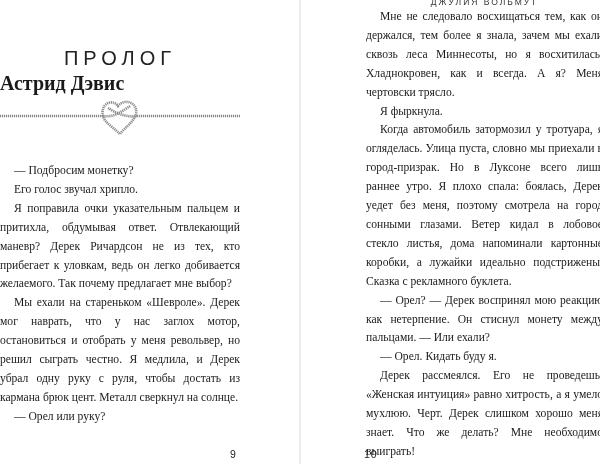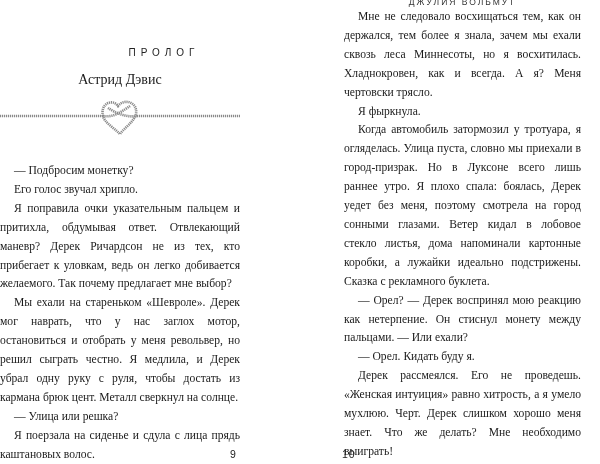--- a/index.html
+++ b/index.html
@@ -1,27 +1,27 @@
 <!DOCTYPE html>
 <html><head>
 <meta charset="utf-8">
 <style>
   html, body { margin:0; padding:0; }
   body { width:600px; height:464px; background:#ffffff; position:relative; overflow:hidden;
          font-family:"Liberation Serif", "DejaVu Serif", serif; color:#1a1a1a; }
   .page { position:absolute; top:0; height:464px; background:#fff; }
   .page-left { left:0; width:299px; }
   .gutter { position:absolute; left:299px; top:0; width:2px; height:464px; background:#ececec; }
-  .page-right { left:283px; width:253px; }
+  .page-right { left:305px; width:253px; }
 
   .chapter-title { position:absolute; top:47px; left:0; width:240px; text-align:center;
-                   font-family:"Liberation Sans", "DejaVu Sans", sans-serif; font-size:10px;
-                   letter-spacing:5px; color:#222;padding-left:44px; }
-  .chapter-sub { position:absolute; top:72px; left:0; width:240px; text-align:center;
-                 font-size:14px; font-weight:normal; color:#1a1a1a; }
+                   font-family:"Liberation Sans", "DejaVu Sans", sans-serif; font-size:20px;
+                   letter-spacing:5px; color:#222; }
+  .chapter-sub { position:absolute; top:72px; left:0; width:240px; text-align:left;
+                 font-size:20px; font-weight:bold; color:#1a1a1a; }
   .ornament { position:absolute; top:96px; left:0; width:240px; height:40px; }
 
   .text { position:absolute; font-size:11.6px; line-height:18.9px; text-align:justify; }
   .text p { margin:0; text-indent:14px; }
   .left-text { top:162px; left:0; width:240px; }
   .right-text { top:8px; left:61px; width:237px; }
   .running-head { position:absolute; top:-3px; left:61px; width:237px; text-align:center;
                   font-family:"Liberation Sans", "DejaVu Sans", sans-serif; font-size:8.5px;
                   letter-spacing:2px; color:#333; }
   .folio { position:absolute; bottom:4px; font-family:"Liberation Sans", "DejaVu Sans", sans-serif;
@@ -42,22 +42,21 @@
       <path d="M103,20 C100,8 112,2 118,10 C124,2 138,6 136,18 C134,26 124,32 120,38 C114,32 104,26 103,20 Z"></path>
       <path d="M108,12 C114,16 126,22 137,20"></path>
       <path d="M130,10 C124,14 114,22 103,20"></path>
     </g>
   </svg>
   <div class="text left-text">
     <p>— Подбросим монетку?</p>
     <p>Его голос звучал хрипло.</p>
     <p>Я поправила очки указательным пальцем и притихла, обдумывая ответ. Отвлекающий маневр? Дерек Ричардсон не из тех, кто прибегает к уловкам, ведь он легко добивается желаемого. Так почему предлагает мне выбор?</p>
     <p>Мы ехали на стареньком «Шевроле». Дерек мог наврать, что у нас заглох мотор, остановиться и отобрать у меня револьвер, но решил сыграть честно. Я медлила, и Дерек убрал одну руку с руля, чтобы достать из кармана брюк цент. Металл сверкнул на солнце.</p>
-    <p>— Улица или решка?</p>
-    <p>Я поерзала на сиденье и сдула с лица прядь каштановых волос.</p>
+    <p>— Орел или руку?</p>
 
   </div>
   <div class="folio folio-left">9</div>
 </div>
 
 <div class="gutter"></div>
 
 <div class="page page-right">
   <div class="running-head">ДЖУЛИЯ ВОЛЬМУТ</div>
   <div class="text right-text">

